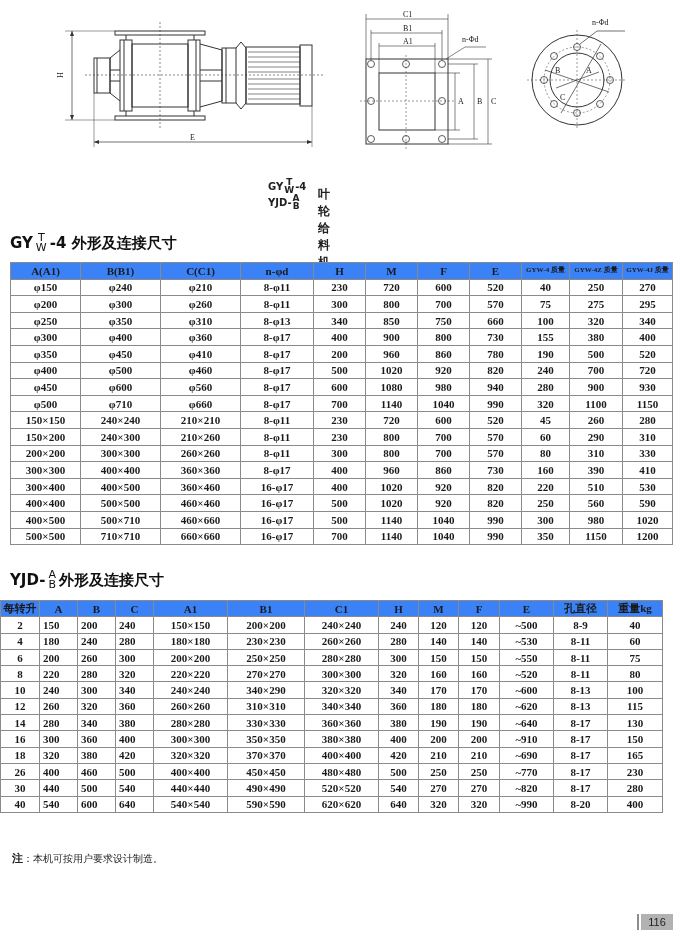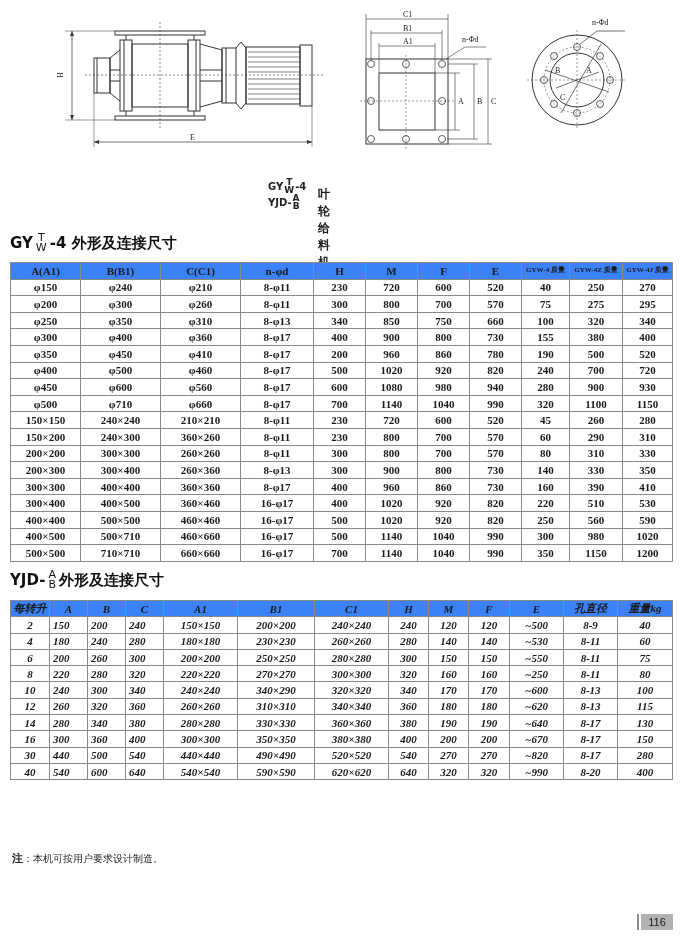--- a/index.html
+++ b/index.html
@@ -12,21 +12,21 @@
   .stack { display:inline-flex; flex-direction:column; align-items:center; line-height:8px; font-size:9px; margin:0 1px; }
   .title-name { position:absolute; left:50px; top:8px; font-size:12px; font-weight:bold; }
   .section-title { position:absolute; font-family:"DejaVu Sans", sans-serif; font-size:15px; font-weight:bold; display:flex; align-items:center; color:#111; }
   .section-title .stack { font-size:11px; line-height:10px; font-weight:normal; margin:0 3px; }
   table { position:absolute; border-collapse:collapse; table-layout:fixed; font-family:"Liberation Serif", "DejaVu Serif", serif; font-weight:bold; color:#1a1a1a; }
   td, th { border:1px solid #8a8a8a; text-align:center; padding:0; font-size:11px; white-space:nowrap; overflow:hidden; }
   th { font-weight:bold; background:#3b82f6; }
   #t1 { left:10px; top:262px; width:662px; }
   #t1 th, #t1 td { height:15.6px; }
   #t1 th.small { font-size:7px; line-height:7px; }
-  #t2 { left:10px; top:600px; width:662px;font-style:italic; }
+  #t2 { left:0; top:600px; width:662px; }
   #t2 th, #t2 td { height:15.3px; }
   #t2 td.lft { text-align:left; padding-left:3px; }
   .note { position:absolute; left:12px; top:851px; font-size:10px; font-family:Liberation Sans, sans-serif; color:#222; }
   .note b { font-size:11px; }
   .page-badge { position:absolute; left:637px; top:914px; width:36px; height:16px; display:flex;border-radius:8px; }
   .page-badge .bar1 { width:2px; background:#8d8d8d; }
   .page-badge .gap { width:2px; background:#fff; }
   .page-badge .num { flex:1; background:#b2b2b2; font-family:"Liberation Sans", sans-serif; font-size:11px; line-height:16px; text-align:center; color:#222; }
   .dim { font-family:"Liberation Serif", serif; font-size:8px; fill:#222; }
 </style>
@@ -359,21 +359,21 @@
         <td>720</td>
         <td>600</td>
         <td>520</td>
         <td>45</td>
         <td>260</td>
         <td>280</td>
       </tr>
       <tr>
         <td>150×200</td>
         <td>240×300</td>
-        <td>360×260</td>
+        <td>210×260</td>
         <td>8-φ11</td>
         <td>230</td>
         <td>800</td>
         <td>700</td>
         <td>570</td>
         <td>60</td>
         <td>290</td>
         <td>310</td>
       </tr>
       <tr>
@@ -381,33 +381,20 @@
         <td>300×300</td>
         <td>260×260</td>
         <td>8-φ11</td>
         <td>300</td>
         <td>800</td>
         <td>700</td>
         <td>570</td>
         <td>80</td>
         <td>310</td>
         <td>330</td>
-      </tr>
-      <tr>
-        <td>200×300</td>
-        <td>300×400</td>
-        <td>260×360</td>
-        <td>8-φ13</td>
-        <td>300</td>
-        <td>900</td>
-        <td>800</td>
-        <td>730</td>
-        <td>140</td>
-        <td>330</td>
-        <td>350</td>
       </tr>
       <tr>
         <td>300×300</td>
         <td>400×400</td>
         <td>360×360</td>
         <td>8-φ17</td>
         <td>400</td>
         <td>960</td>
         <td>860</td>
         <td>730</td>
@@ -562,21 +549,21 @@
         <td>8</td>
         <td class="lft">220</td>
         <td class="lft">280</td>
         <td class="lft">320</td>
         <td>220×220</td>
         <td>270×270</td>
         <td>300×300</td>
         <td>320</td>
         <td>160</td>
         <td>160</td>
-        <td>~250</td>
+        <td>~520</td>
         <td>8-11</td>
         <td>80</td>
       </tr>
       <tr>
         <td>10</td>
         <td class="lft">240</td>
         <td class="lft">300</td>
         <td class="lft">340</td>
         <td>240×240</td>
         <td>340×290</td>
@@ -622,23 +609,53 @@
         <td>16</td>
         <td class="lft">300</td>
         <td class="lft">360</td>
         <td class="lft">400</td>
         <td>300×300</td>
         <td>350×350</td>
         <td>380×380</td>
         <td>400</td>
         <td>200</td>
         <td>200</td>
-        <td>~670</td>
+        <td>~910</td>
         <td>8-17</td>
         <td>150</td>
+      </tr>
+      <tr>
+        <td>18</td>
+        <td class="lft">320</td>
+        <td class="lft">380</td>
+        <td class="lft">420</td>
+        <td>320×320</td>
+        <td>370×370</td>
+        <td>400×400</td>
+        <td>420</td>
+        <td>210</td>
+        <td>210</td>
+        <td>~690</td>
+        <td>8-17</td>
+        <td>165</td>
+      </tr>
+      <tr>
+        <td>26</td>
+        <td class="lft">400</td>
+        <td class="lft">460</td>
+        <td class="lft">500</td>
+        <td>400×400</td>
+        <td>450×450</td>
+        <td>480×480</td>
+        <td>500</td>
+        <td>250</td>
+        <td>250</td>
+        <td>~770</td>
+        <td>8-17</td>
+        <td>230</td>
       </tr>
       <tr>
         <td>30</td>
         <td class="lft">440</td>
         <td class="lft">500</td>
         <td class="lft">540</td>
         <td>440×440</td>
         <td>490×490</td>
         <td>520×520</td>
         <td>540</td>

